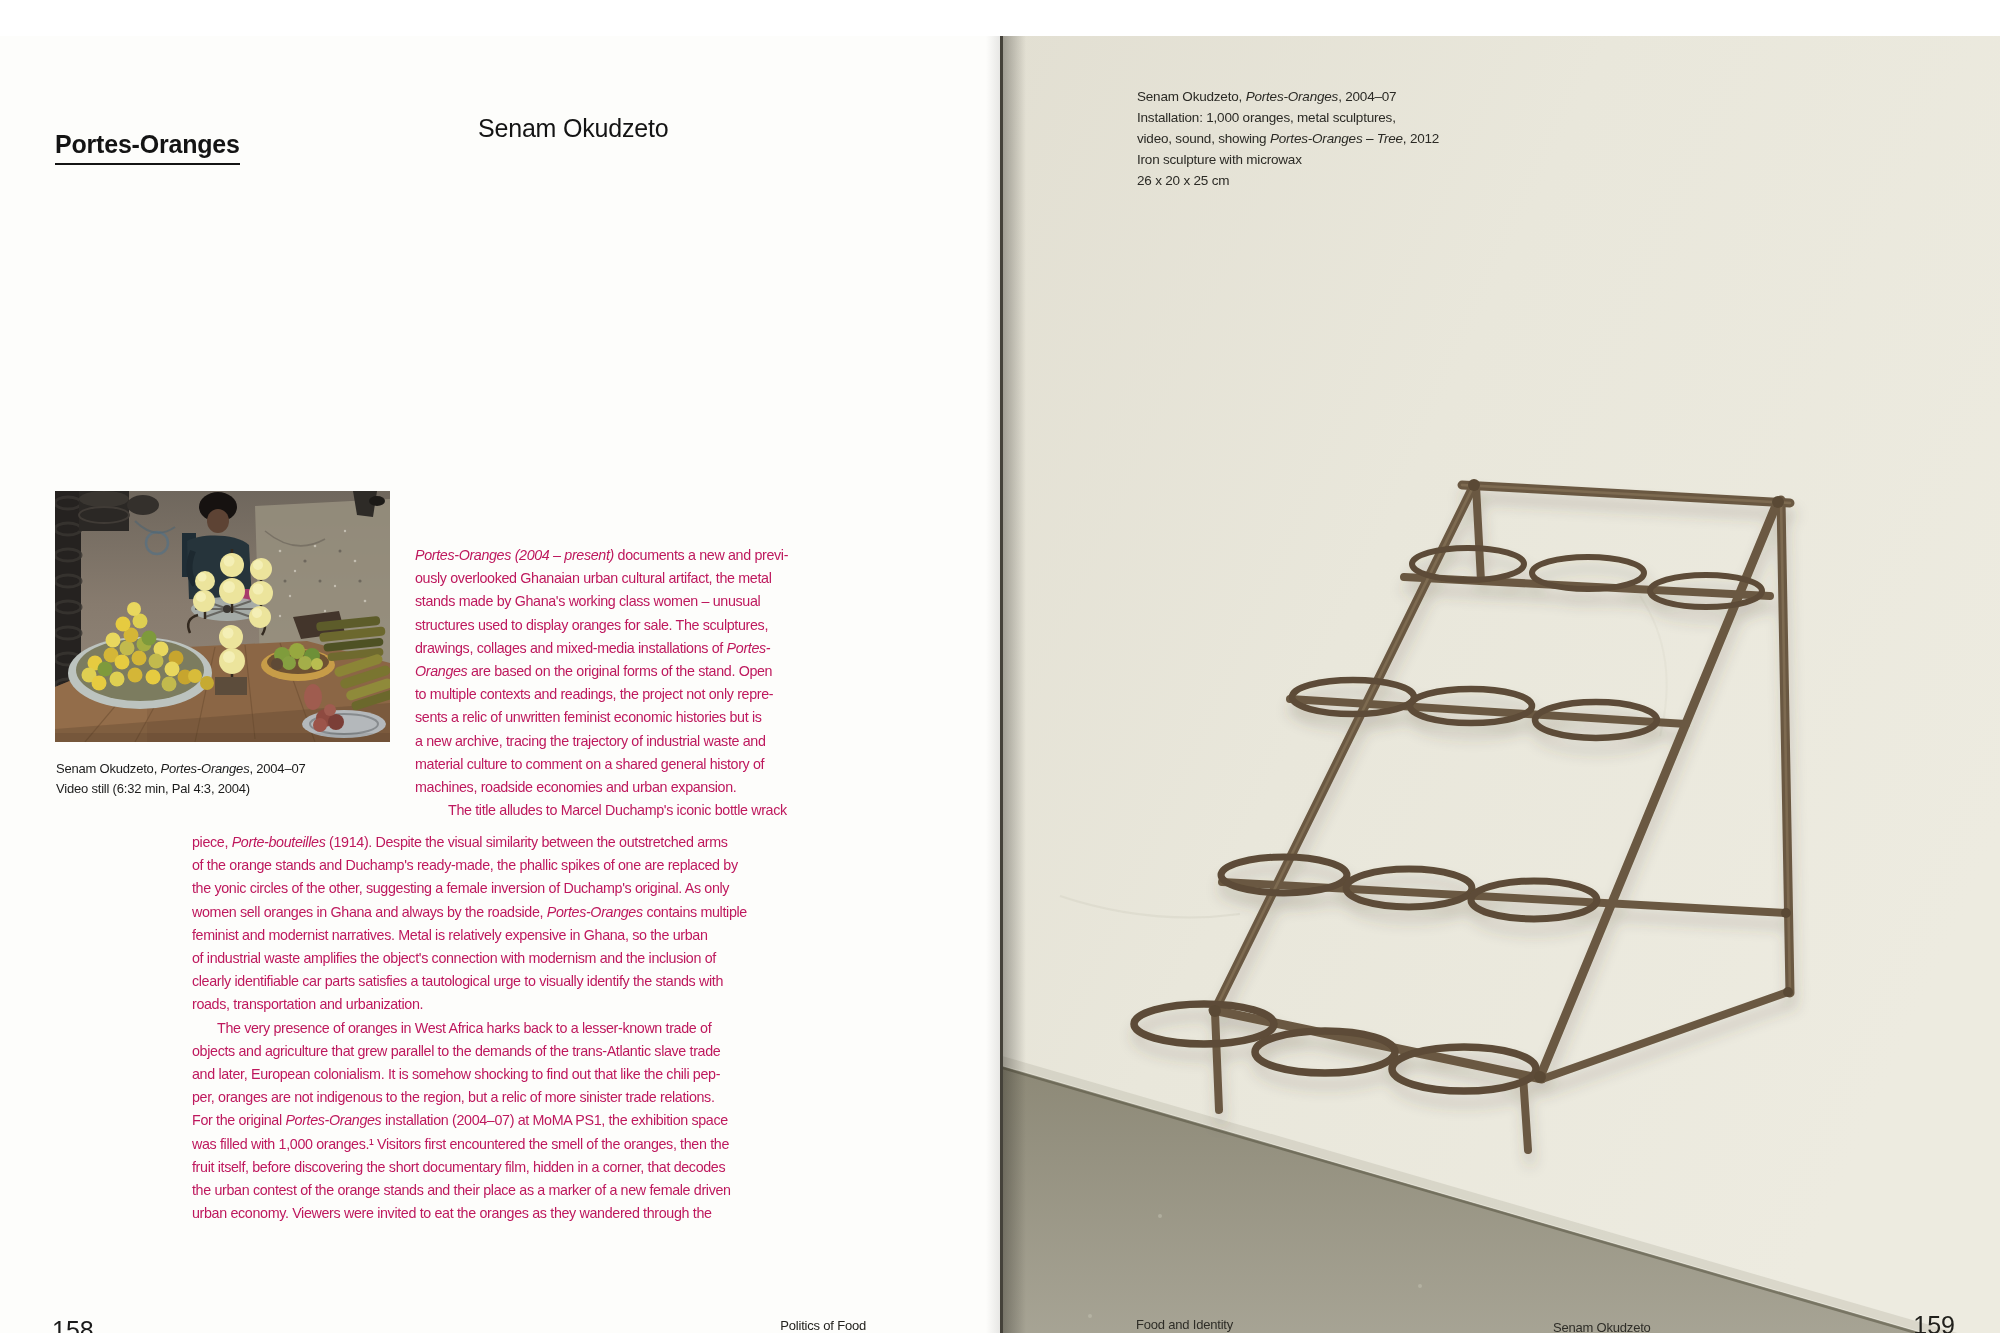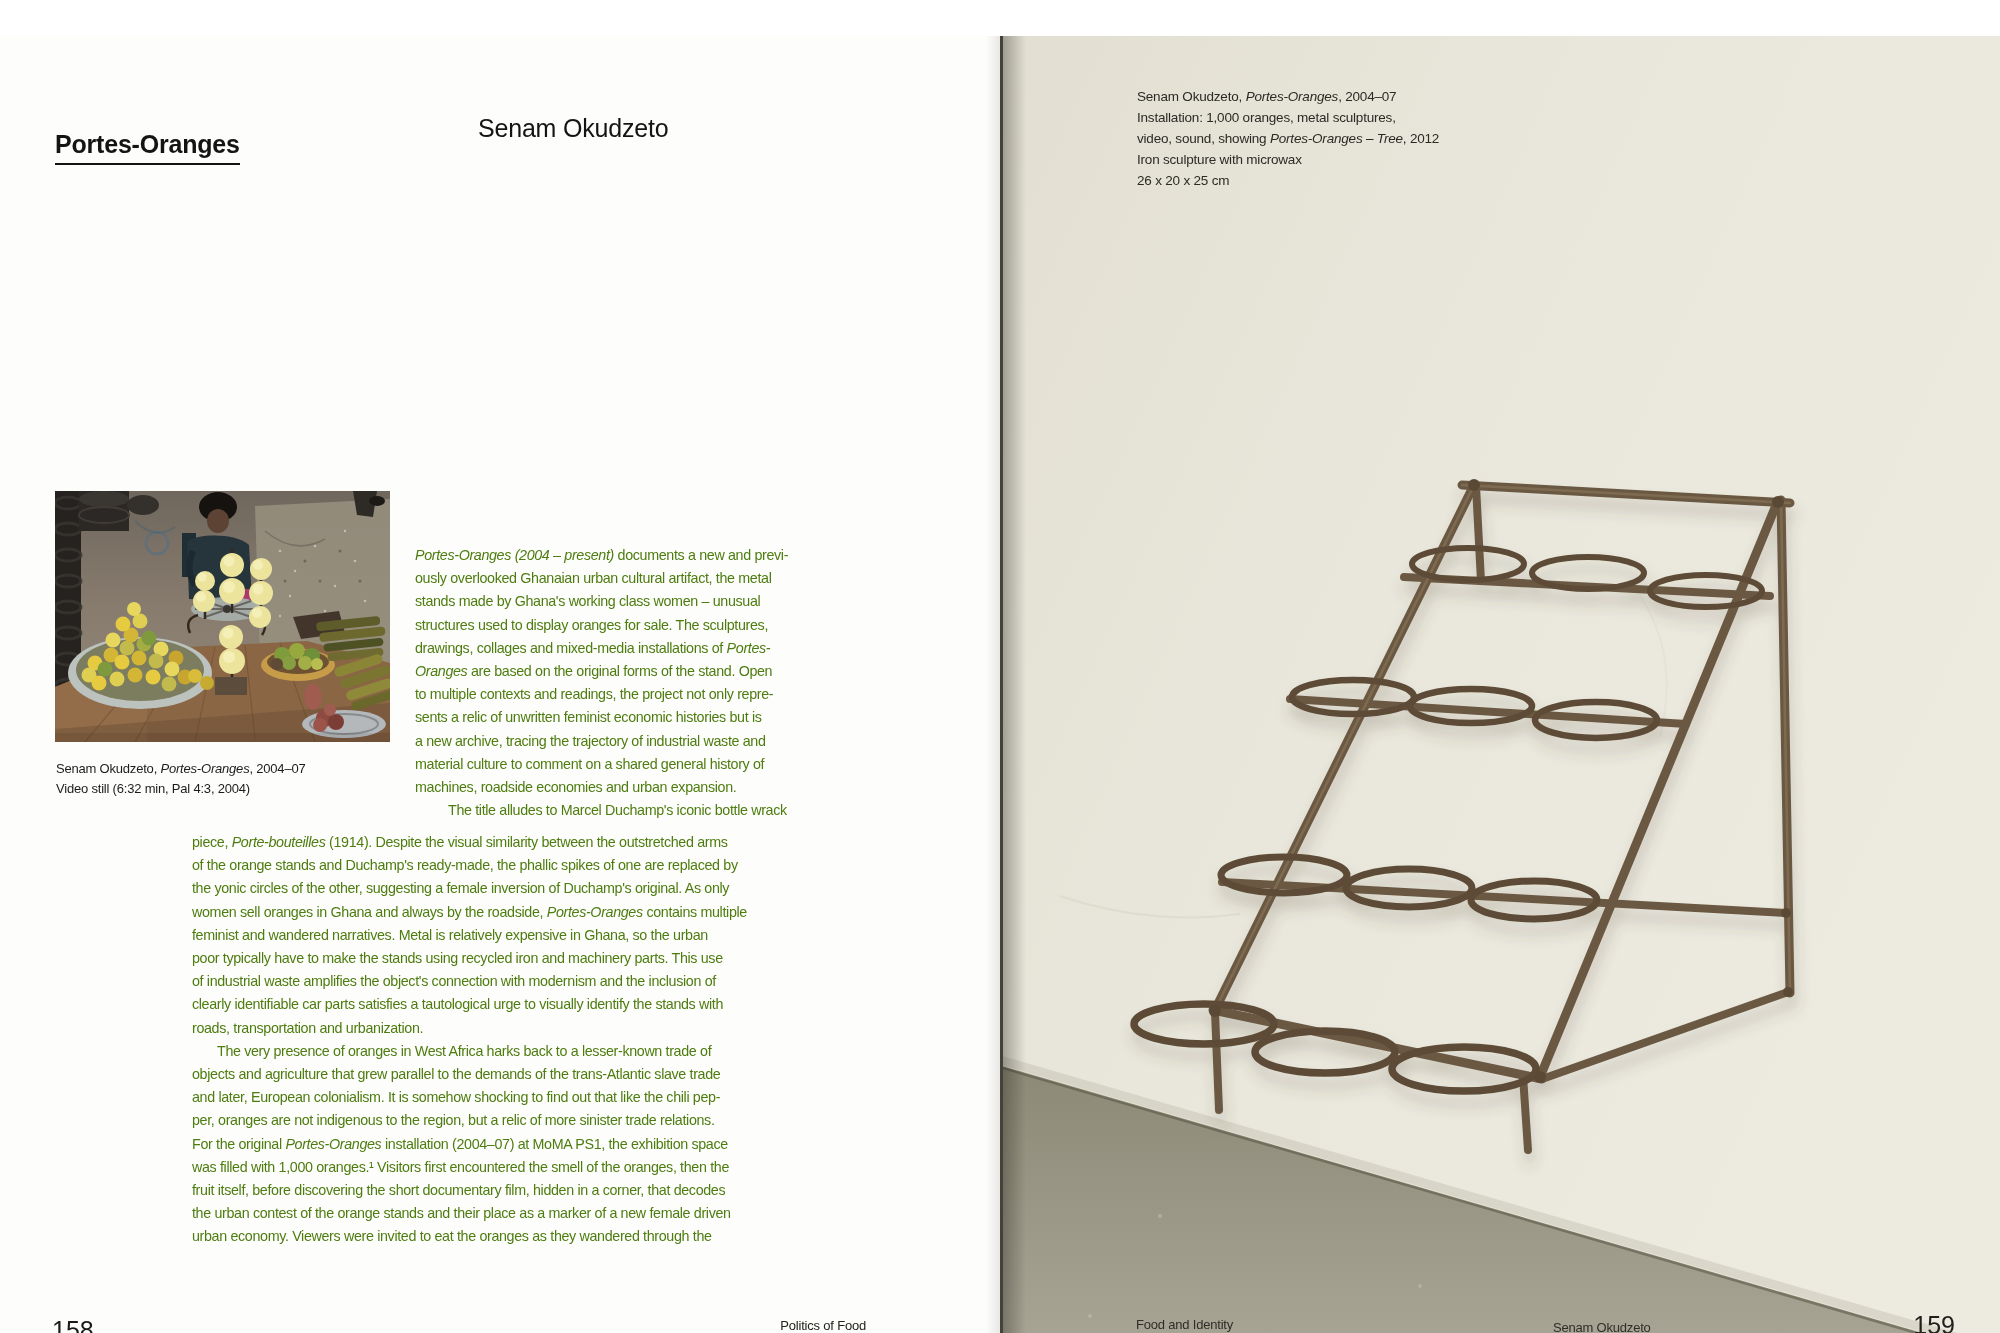--- a/index.html
+++ b/index.html
@@ -18,21 +18,21 @@
   .title{position:absolute;left:55px;top:78px;font-size:25px;line-height:1.1;
          letter-spacing:-0.2px;color:#141414;}
   .title .u{border-bottom:2px solid #141414;padding-bottom:5px;}
   .author{position:absolute;left:478px;top:78px;font-size:25px;letter-spacing:-0.2px;color:#141414;}
 
   figure.market{position:absolute;left:55px;top:455px;width:335px;height:251px;margin:0;}
   figure.market svg{display:block;width:335px;height:251px;}
 
   .fig-caption{position:absolute;left:56px;top:723px;font-size:13px;line-height:20px;
          letter-spacing:-0.2px;color:#1c1c1c;}
-  .col{position:absolute;font-size:14.3px;line-height:23.2px;letter-spacing:-0.35px;color:#4d7c0f;}
+  .col{position:absolute;font-size:14.3px;line-height:23.2px;letter-spacing:-0.35px;color:#be185d;}
   .col .ln{white-space:nowrap;}
   .col.narrow{left:415px;top:508px;width:440px;}
   .col.wide{left:192px;top:795px;width:668px;}
   .col.narrow .indent{padding-left:33px;}
   .col.wide .indent{padding-left:25px;}
   .pagenum{position:absolute;font-size:25px;color:#1a1a1a;letter-spacing:0;}
   .left-num{left:52px;top:1280px;}
   .running{position:absolute;font-size:13px;letter-spacing:-0.2px;color:#23221e;}
   .left-running{right:134px;top:1282px;text-align:right;}
 
@@ -274,22 +274,21 @@
         <div class="ln">a new archive, tracing the trajectory of industrial waste and</div>
         <div class="ln">material culture to comment on a shared general history of</div>
         <div class="ln">machines, roadside economies and urban expansion.</div>
         <div class="ln indent">The title alludes to Marcel Duchamp's iconic bottle wrack</div>
       </div>
     <div class="col wide">
         <div class="ln">piece, <i>Porte-bouteilles</i> (1914). Despite the visual similarity between the outstretched arms</div>
         <div class="ln">of the orange stands and Duchamp's ready-made, the phallic spikes of one are replaced by</div>
         <div class="ln">the yonic circles of the other, suggesting a female inversion of Duchamp's original. As only</div>
         <div class="ln">women sell oranges in Ghana and always by the roadside, <i>Portes-Oranges</i> contains multiple</div>
-        <div class="ln">feminist and wandered narratives. Metal is relatively expensive in Ghana, so the urban</div>
-        <div class="ln">poor typically have to make the stands using recycled iron and machinery parts. This use</div>
+        <div class="ln">feminist and modernist narratives. Metal is relatively expensive in Ghana, so the urban</div>
         <div class="ln">of industrial waste amplifies the object's connection with modernism and the inclusion of</div>
         <div class="ln">clearly identifiable car parts satisfies a tautological urge to visually identify the stands with</div>
         <div class="ln">roads, transportation and urbanization.</div>
         <div class="ln indent">The very presence of oranges in West Africa harks back to a lesser-known trade of</div>
         <div class="ln">objects and agriculture that grew parallel to the demands of the trans-Atlantic slave trade</div>
         <div class="ln">and later, European colonialism. It is somehow shocking to find out that like the chili pep-</div>
         <div class="ln">per, oranges are not indigenous to the region, but a relic of more sinister trade relations.</div>
         <div class="ln">For the original <i>Portes-Oranges</i> installation (2004–07) at MoMA PS1, the exhibition space</div>
         <div class="ln">was filled with 1,000 oranges.¹ Visitors first encountered the smell of the oranges, then the</div>
         <div class="ln">fruit itself, before discovering the short documentary film, hidden in a corner, that decodes</div>

